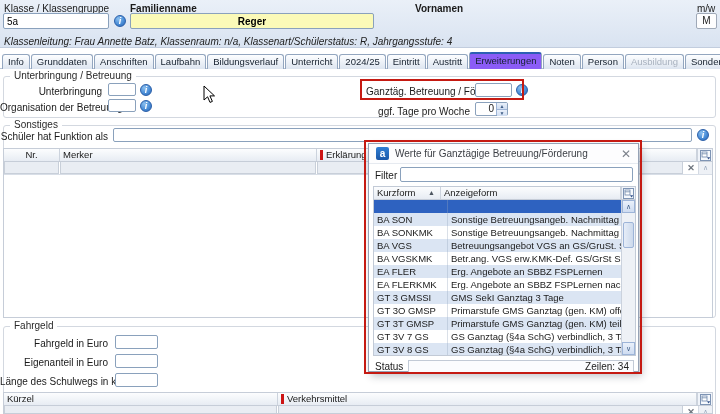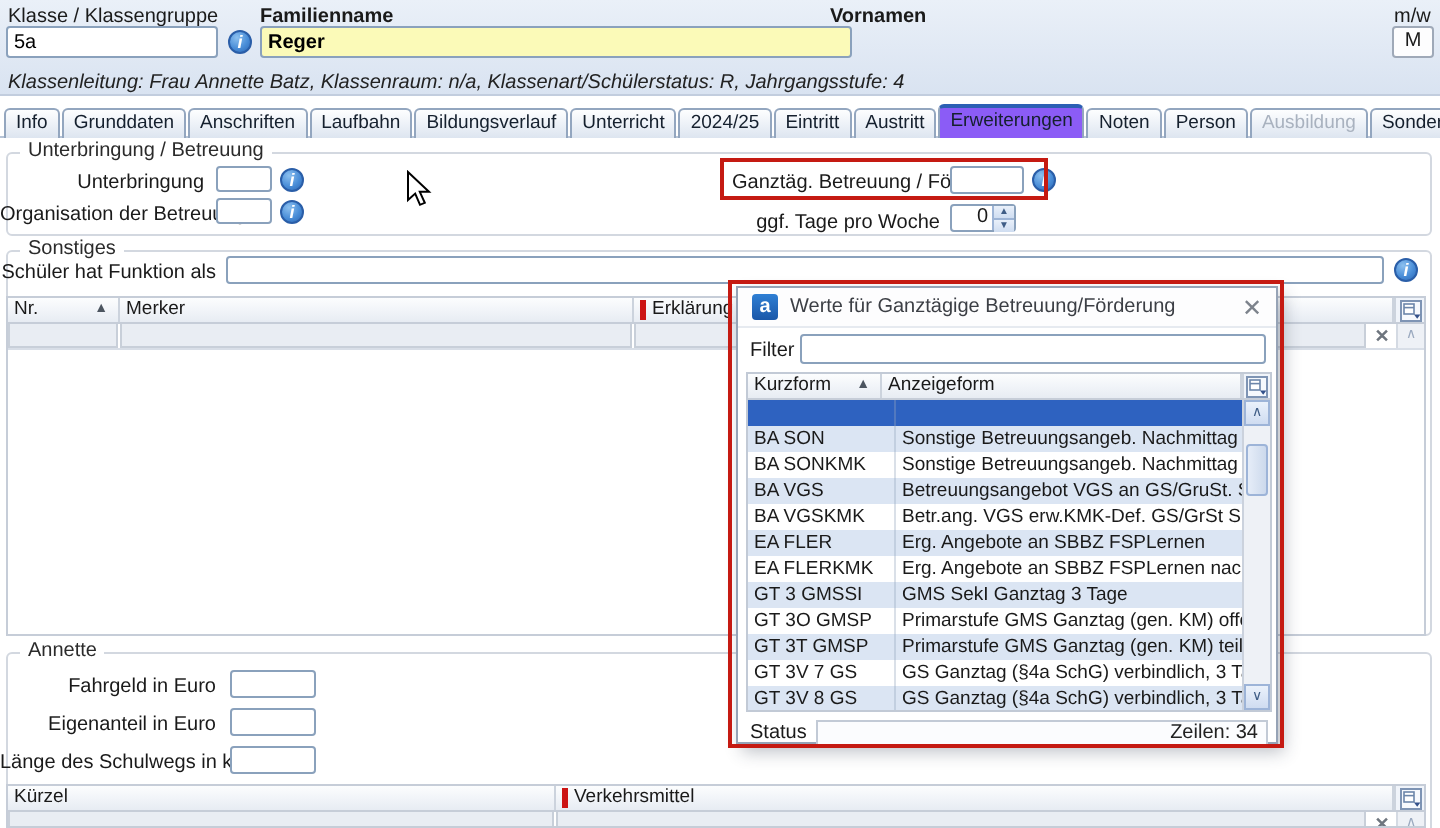--- a/index.html
+++ b/index.html
@@ -96,21 +96,21 @@
 </head>
 <body>
 
 <div id="app">
 
   <div class="topband"></div>
   <div class="lbl" style="left:4px; top:3px;">Klasse / Klassengruppe</div>
   <input class="tf" style="left: 3px; top: 13px; width: 106px;" value="5a">
   <div class="info" style="left:114px; top:15px;">i</div>
   <div class="lbl bold" style="left:130px; top:3px;">Familienname</div>
-  <input class="tf yellow" style="left: 130px; top: 13px; width: 296px;" value="Reger">
+  <input class="tf yellow" style="left: 130px; top: 13px; width: 244px; text-align: center;" value="Reger">
   <div class="lbl bold" style="left:415px; top:3px;">Vornamen</div>
   <div class="lbl" style="left:697px; top:3px;">m/w</div>
   <div class="mwbox" style="left:696px; top:13px; width:21px;">M</div>
   <div class="kl-line">Klassenleitung: Frau Annette Batz, Klassenraum: n/a, Klassenart/Schülerstatus: R, Jahrgangsstufe: 4</div>
 
   <div class="tabline"></div>
   <div class="tabbar">
       <div class="tab">Info</div>
       <div class="tab">Grunddaten</div>
       <div class="tab">Anschriften</div>
@@ -151,21 +151,21 @@
   </div>
 
   <div class="grp" style="left:3px; top:125px; width:713px; height:193px;"></div>
   <div class="grp-legend" style="left:10px; top:119px;">Sonstiges</div>
   <div class="lbl rt" style="left:0px; top:131px; width:108px;">Schüler hat Funktion als</div>
   <input class="tf small" style="left: 113px; top: 128px; width: 579px; height: 14px;">
   <div class="info" style="left:697px; top:129px;">i</div>
 
   <div class="dtable" style="left:3px; top:148px; width:710px; height:170px;">
     <div class="thead">
-      <div class="th" style="width:56px;">
+      <div class="th" style="width:56px;flex-direction:column;">
           <span>Nr.</span>
           <span class="sortasc">▲</span>
         </div>
       <div class="th" style="width:257px;">Merker</div>
       <div class="th" style="flex:1;">
           <span class="redbar"></span>
           <span>Erklärung</span>
         </div>
       <div class="chooser">
         <svg width="11" height="11" viewBox="0 0 11 11">
@@ -179,21 +179,21 @@
     <div class="frow">
       <div class="fcell" style="width:55px;"></div>
       <div class="fcell" style="width:256px;"></div>
       <div class="fcell" style="flex:1;"></div>
       <div class="xbtn">✕</div>
       <div class="scmini">∧</div>
     </div>
   </div>
 
   <div class="grp" style="left:3px; top:326px; width:713px; height:92px;"></div>
-  <div class="grp-legend" style="left:10px; top:320px;">Annette</div>
+  <div class="grp-legend" style="left:10px; top:320px;">Fahrgeld</div>
   <div class="lbl rt" style="left:0px; top:338px; width:108px;">Fahrgeld in Euro</div>
   <input class="tf small" style="left: 115px; top: 335px; width: 43px; height: 14px;">
   <div class="lbl rt" style="left:0px; top:357px; width:108px;">Eigenanteil in Euro</div>
   <input class="tf small" style="left: 115px; top: 354px; width: 43px; height: 14px;">
   <div class="lbl rt" style="left:0px; top:376px; width:108px;">Länge des Schulwegs in km</div>
   <input class="tf small" style="left: 115px; top: 373px; width: 43px; height: 14px;">
 
   <div class="dtable" style="left:3px; top:392px; width:710px; height:22px;">
     <div class="thead">
       <div class="th" style="width:274px;">Kürzel</div>

